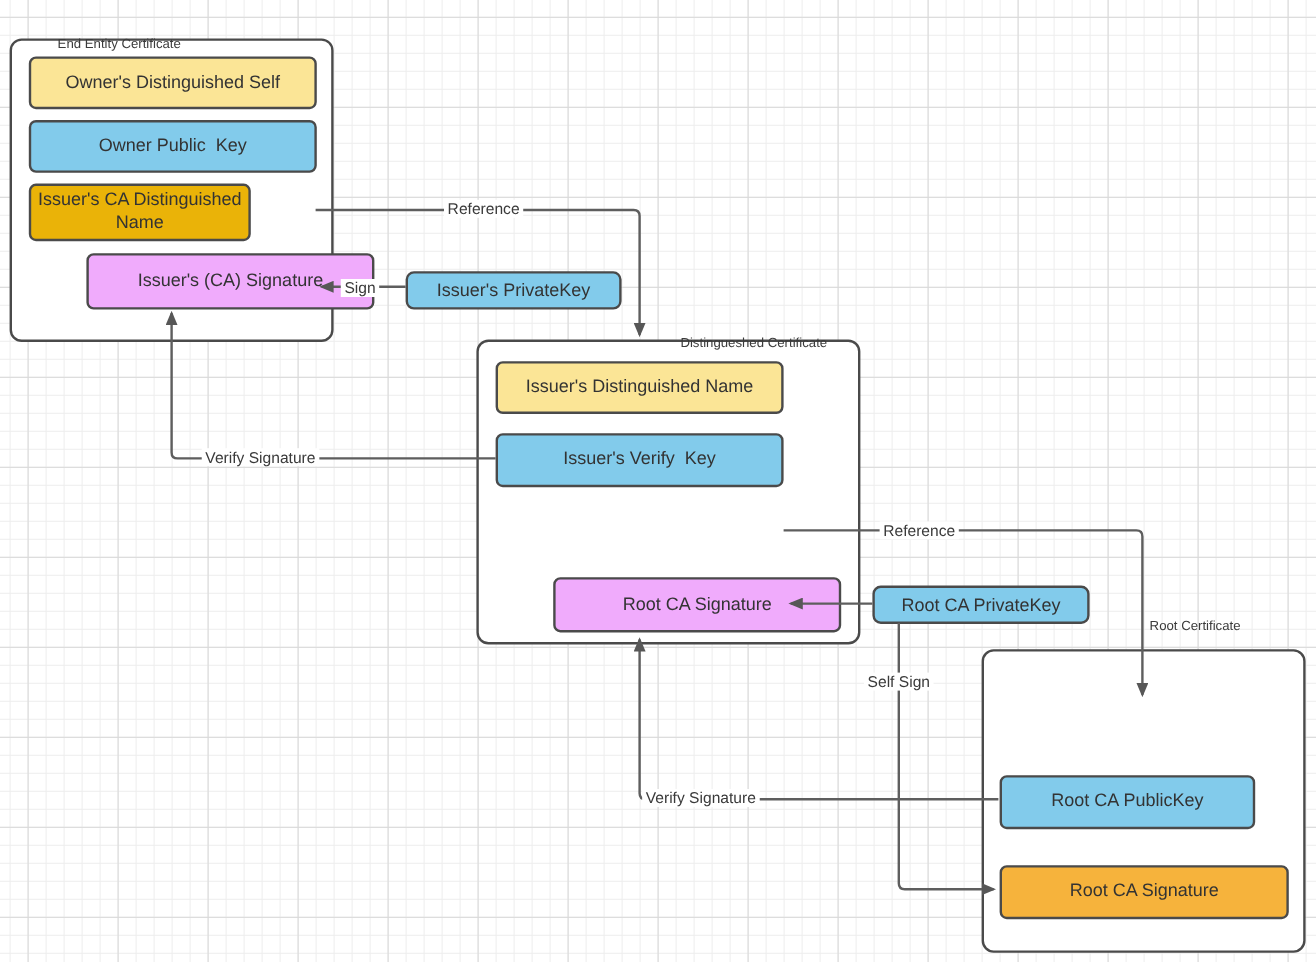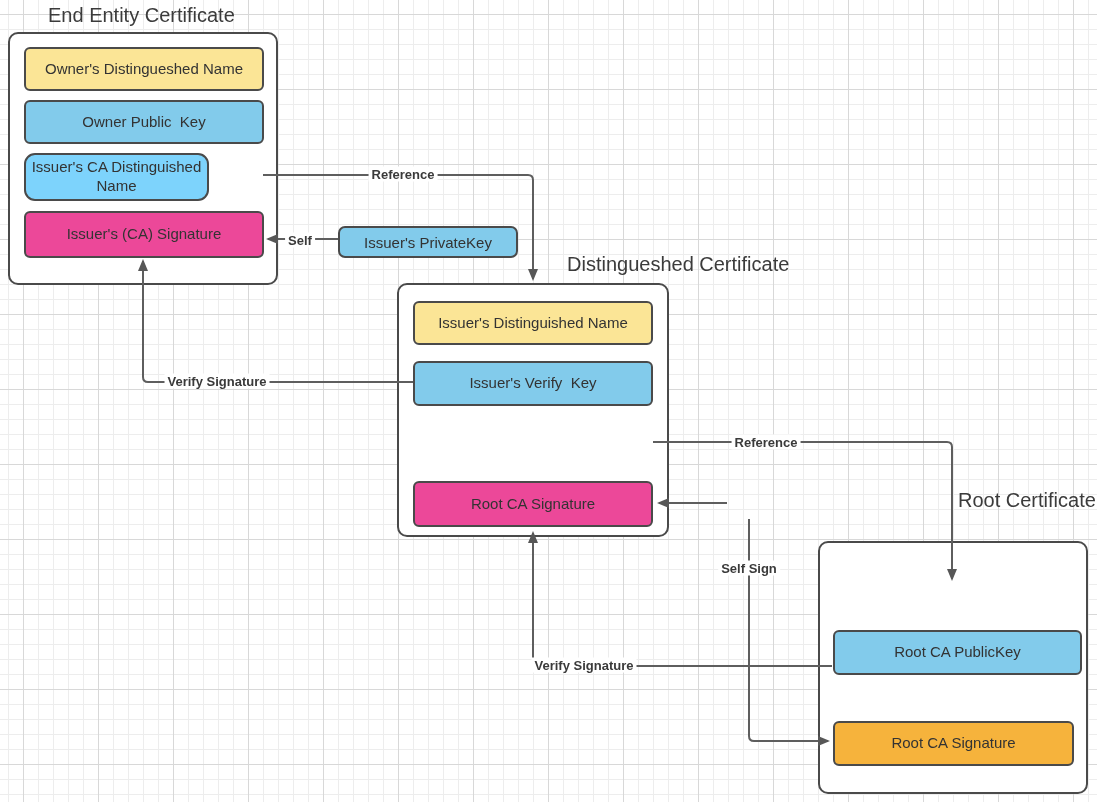--- a/index.html
+++ b/index.html
@@ -20,24 +20,25 @@
   .cert{
     position:absolute;
     background:#ffffff;
     border:2px solid #4a4a4a;
     border-radius:10px;
     box-sizing:border-box;
     z-index:1;
   }
   .cert-title{
     position:absolute;
-    font-size:20px;
+    font-size:11px;
     color:#3b3b3b;
     white-space:nowrap;
     z-index:2;
+    margin-top:27px;
   }
   .field{
     position:absolute;
     border:2px solid #4a4a4a;
     border-radius:6px;
     box-sizing:border-box;
     display:flex;
     align-items:center;
     justify-content:center;
     text-align:center;
@@ -56,36 +57,36 @@
     align-items:center;
     justify-content:center;
     text-align:center;
     font-size:15px;
     color:#333333;
     white-space:pre-wrap;
     z-index:2;
   }
   .c-yellow{background:#fbe596;}
   .c-blue{background:#82cbeb;}
-  .c-teal{background:#7dd3fc;border-radius:11px;}
-  .c-green{background:#ec4899;}
+  .c-teal{background:#eab308;}
+  .c-green{background:#f0abfc;margin-left:48px;}
   .c-orange{background:#f6b33c;}
   .wires{
     position:absolute;
     left:0;top:0;
     z-index:4;
     pointer-events:none;
   }
   .edge-label{
     position:absolute;
     transform:translate(-50%,-50%);
     background:#ffffff;
     padding:0 3px;
     font-size:13px;
-    font-weight:bold;
+    font-weight:normal;
     color:#3a3a3a;
     white-space:nowrap;
     z-index:5;
   }
   .narrow{max-width:185px;margin:0 auto;}
 </style>
 </head>
 <body>
 
 <div class="canvas">
@@ -107,41 +108,42 @@
 
     <path d="M 727 503 L 659 503" fill="none" stroke="#5e5e5e" stroke-width="2" marker-end="url(#arrow)"></path>
 
     <path d="M 749 519 L 749 736 Q 749 741 754 741 L 828 741" fill="none" stroke="#5e5e5e" stroke-width="2" marker-end="url(#arrow)"></path>
 
     <path d="M 832 666 L 538 666 Q 533 666 533 661 L 533 533" fill="none" stroke="#5e5e5e" stroke-width="2" marker-end="url(#arrow)"></path>
   </svg>
 
   <div class="cert-title" style="left:48px;top:4px;">End Entity Certificate</div>
   <div class="cert" style="left:8px;top:32px;width:270px;height:253px;">
-    <div class="field c-yellow" style="left:14px;top:13px;width:240px;height:44px;">Owner's Distingueshed Name</div>
+    <div class="field c-yellow" style="left:14px;top:13px;width:240px;height:44px;">Owner's Distinguished Self</div>
     <div class="field c-blue" style="left:14px;top:66px;width:240px;height:44px;">Owner Public  Key</div>
     <div class="field narrow c-teal" style="left:14px;top:119px;width:240px;height:48px;">Issuer's CA Distinguished Name</div>
     <div class="field c-green" style="left:14px;top:177px;width:240px;height:47px;">Issuer's (CA) Signature</div>
   </div>
 
   <div class="cert-title" style="left:567px;top:253px;">Distingueshed Certificate</div>
-  <div class="cert" style="left:397px;top:283px;width:272px;height:254px;">
+  <div class="cert" style="left:397px;top:283px;width:320px;height:254px;">
     <div class="field c-yellow" style="left:14px;top:16px;width:240px;height:44px;">Issuer's Distinguished Name</div>
     <div class="field c-blue" style="left:14px;top:76px;width:240px;height:45px;">Issuer's Verify  Key</div>
     <div class="field c-green" style="left:14px;top:196px;width:240px;height:46px;">Root CA Signature</div>
   </div>
 
   <div class="cert-title" style="left:958px;top:489px;">Root Certificate</div>
   <div class="cert" style="left:818px;top:541px;width:270px;height:253px;">
-    <div class="field c-blue" style="left:13px;top:87px;width:249px;height:45px;">Root CA PublicKey</div>
+    <div class="field c-blue" style="left:13px;top:103px;width:213px;height:45px;">Root CA PublicKey</div>
     <div class="field c-orange" style="left:13px;top:178px;width:241px;height:45px;">Root CA Signature</div>
   </div>
 
   <div class="keybox c-blue" style="left:338px;top:226px;width:180px;height:32px;">Issuer's PrivateKey</div>
+  <div class="keybox c-blue" style="left:727px;top:488px;width:181px;height:32px;">Root CA PrivateKey</div>
 
   <div class="edge-label" style="left:403px;top:174px;">Reference</div>
-  <div class="edge-label" style="left:300px;top:240px;">Self</div>
+  <div class="edge-label" style="left:300px;top:240px;">Sign</div>
   <div class="edge-label" style="left:217px;top:381px;">Verify Signature</div>
   <div class="edge-label" style="left:766px;top:442px;">Reference</div>
   <div class="edge-label" style="left:749px;top:568px;">Self Sign</div>
   <div class="edge-label" style="left:584px;top:665px;">Verify Signature</div>
 
 </div>
 
 </body></html>

